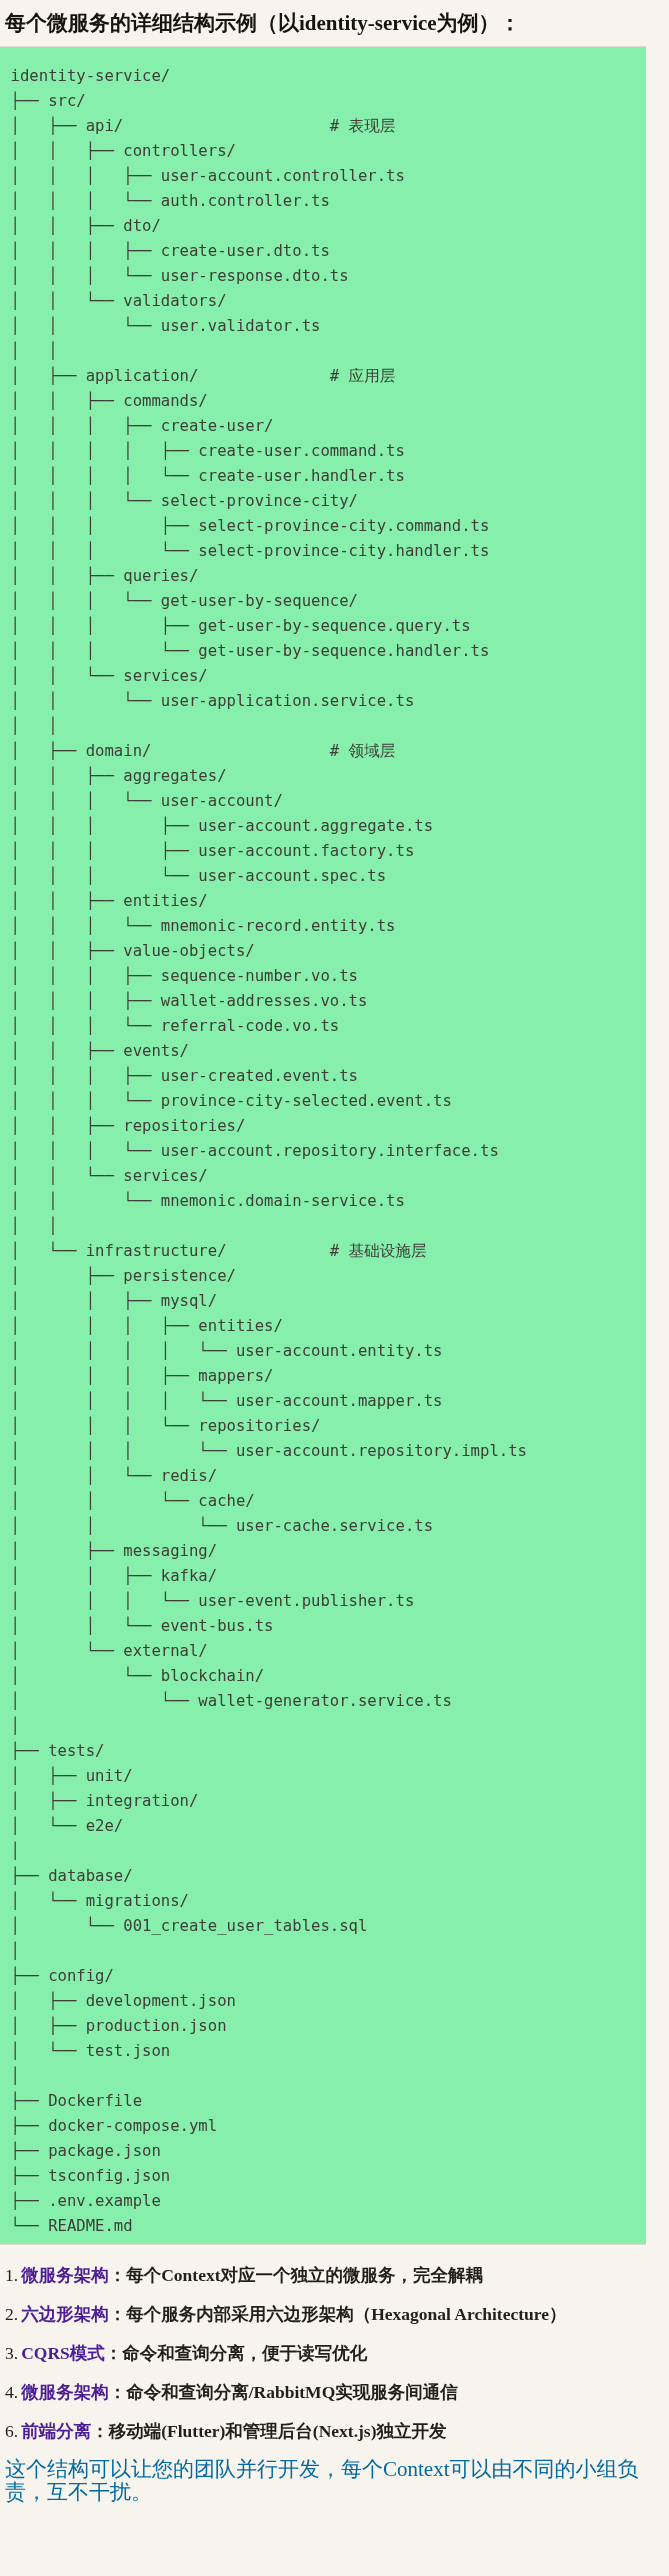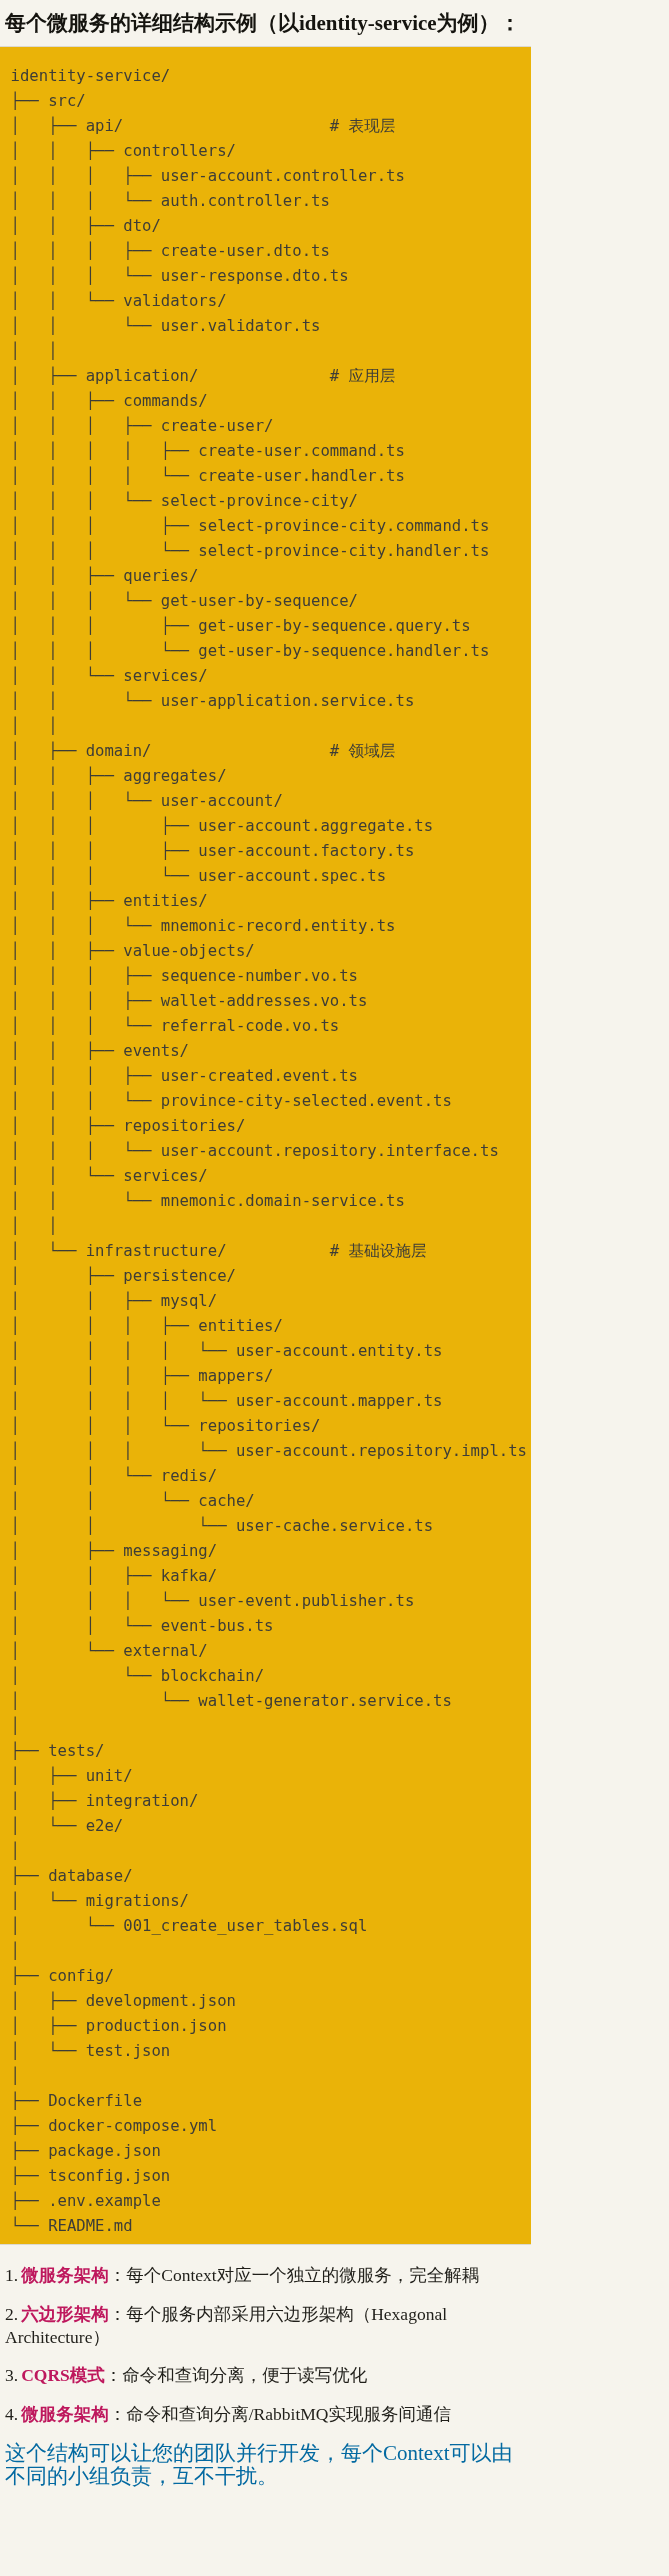--- a/index.html
+++ b/index.html
@@ -4,36 +4,36 @@
 <style>
   * { box-sizing: border-box; }
   html, body { margin: 0; padding: 0; }
   body {
     width: 669px;
     min-height: 2576px;
     background: #f6f4ed;
     color: #201f1a;
     font-family: "Liberation Serif", "DejaVu Serif", serif;
   }
-  .page { width: 531px; }
+  .page { width: 646px; }
 
   
   header.page-header { padding: 8.8px 6.3px 8.1px 5px; }
   h1.doc-title {
     margin: 0;
     font-size: 21px;
     line-height: 29px;
     font-weight: 700;
     color: #15140f;
     letter-spacing: 0;
   }
 
   
   section.code-block {
-    background: #eab308;
+    background: #86efac;
     border-top: 0.6px solid #dcd9d0;
     border-bottom: 0.6px solid #dcd9d0;
     padding: 17.5px 10px 5px 10.6px;
     overflow: hidden;
   }
   pre.file-tree {
     margin: 0;
     font-family: "DejaVu Sans Mono", "Liberation Mono", monospace;
     font-size: 15.6px;
     line-height: 25px;
@@ -50,22 +50,22 @@
     font-weight: 700;
     color: #15140f;
   }
   .note-item {
     font-size: 17.5px;
     line-height: 22.5px;
     margin: 0 0 16.3px 0;
     color: #201f1a;
   }
   .note-item .num { margin-right: 3.1px; }
-  .note-item .lbl { font-weight: 700; color: #be185d; }
-  .note-item .txt { font-weight: 400; text-align: right; }
+  .note-item .lbl { font-weight: 700; color: #4c1d95; }
+  .note-item .txt { font-weight: 700; text-align: right; }
   p.closing-paragraph {
     margin: 16.3px 0 0 0;
     font-size: 21px;
     line-height: 22.5px;
     color: #0369a1;
   }
 </style>
 </head>
 <body>
 
@@ -170,19 +170,20 @@
     <div id="notes-list">
   <div class="note-item"><span class="num">1.</span><strong class="lbl">微服务架构</strong><span class="txt">：每个Context对应一个独立的微服务，完全解耦</span></div>
 
   <div class="note-item"><span class="num">2.</span><strong class="lbl">六边形架构</strong><span class="txt">：每个服务内部采用六边形架构（Hexagonal Architecture）</span></div>
 
   <div class="note-item"><span class="num">3.</span><strong class="lbl">CQRS模式</strong><span class="txt">：命令和查询分离，便于读写优化</span></div>
 
   <div class="note-item"><span class="num">4.</span><strong class="lbl">微服务架构</strong><span class="txt">：命令和查询分离/RabbitMQ实现服务间通信</span></div>
 
 
+  <div class="note-item"><span class="num">6.</span><strong class="lbl">前端分离</strong><span class="txt">：移动端(Flutter)和管理后台(Next.js)独立开发</span></div>
 </div>
 
     <p class="closing-paragraph">这个结构可以让您的团队并行开发，每个Context可以由不同的小组负责，互不干扰。</p>
   </section>
 
 </div>
 
 
 </body></html>

